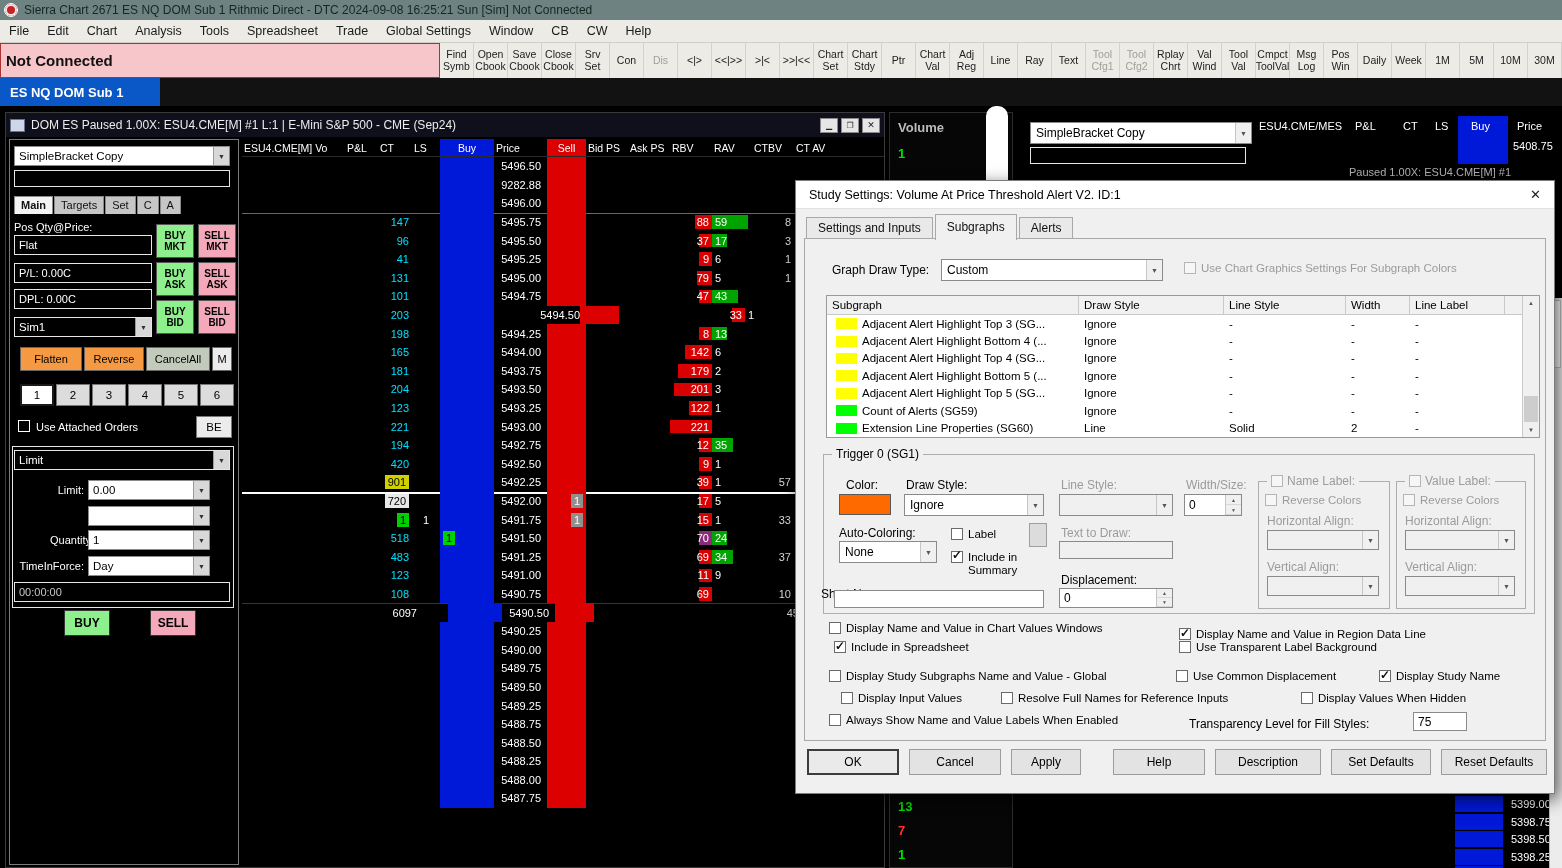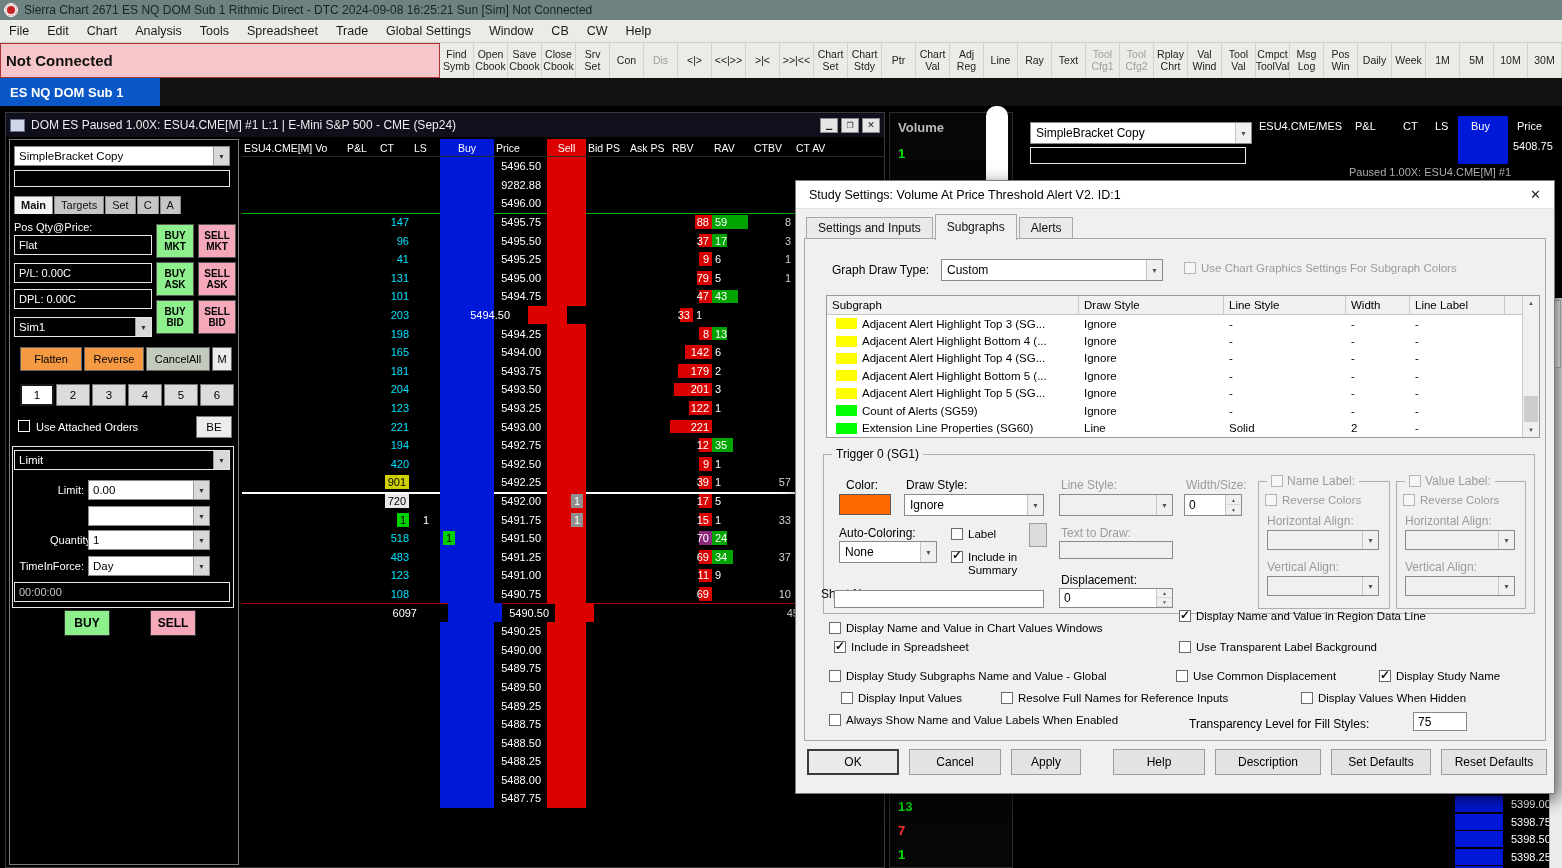--- a/index.html
+++ b/index.html
@@ -598,21 +598,21 @@
             <div class="lc c-ctbv" style="width: 42px;"></div>
             <div class="lc c-ctav" style="width: 45px;"></div>
             <div class="lfill"></div>
           </div>
           <div class="lrow">
             <div class="lc c-sym" style="width: 103px;"></div>
             <div class="lc c-pnl" style="width: 33px;"></div>
             <div class="lc c-ct" style="width: 34px; color: rgb(0, 224, 255);">203</div>
             <div class="lc c-ls" style="width: 28px;"></div>
             <div class="lc c-buy" style="width: 54px;"></div>
-            <div class="lc c-price" style="width: 34px; padding-right: 18px;">5494.50</div>
+            <div class="lc c-price" style="width: 49px; padding-right: 0; margin-left: 37px;">5494.50</div>
             <div class="lc c-sell" style="width: 39px;"></div>
             <div class="lc c-bidps" style="width: 42px;"></div>
             <div class="lc c-askps" style="width: 42px;"></div>
             <div class="lc c-rbv" style="width: 42px;">
               <div class="bar barr" style="width: 13px; background: rgb(216, 0, 0);"></div>
               <span class="barnum">33</span>
             </div>
             <div class="lc c-rav" style="width: 40px; justify-content: flex-start;">
               <span class="barnum">1</span>
             </div>
@@ -1378,21 +1378,21 @@
     </div>
 
     <div class="dlg-label" style="left:393px;top:536px;">Transparency Level for Fill Styles:</div>
     <div class="sunken" style="left:617px;top:531px;width:54px;height:19px;">
       <span>75</span>
     </div>
   <div class="dcbx" style="left: 33px; top: 441px;">
         <span class="cbox"></span>
         <span>Display Name and Value in Chart Values Windows</span>
       </div>
-      <div class="dcbx" style="left: 383px; top: 429px;">
+      <div class="dcbx" style="left: 383px; top: 447px;">
         <span class="cbox checked"></span>
         <span>Display Name and Value in Region Data Line</span>
       </div>
       <div class="dcbx" style="left: 38px; top: 460px;">
         <span class="cbox checked"></span>
         <span>Include in Spreadsheet</span>
       </div>
       <div class="dcbx" style="left: 383px; top: 460px;">
         <span class="cbox"></span>
         <span>Use Transparent Label Background</span>

